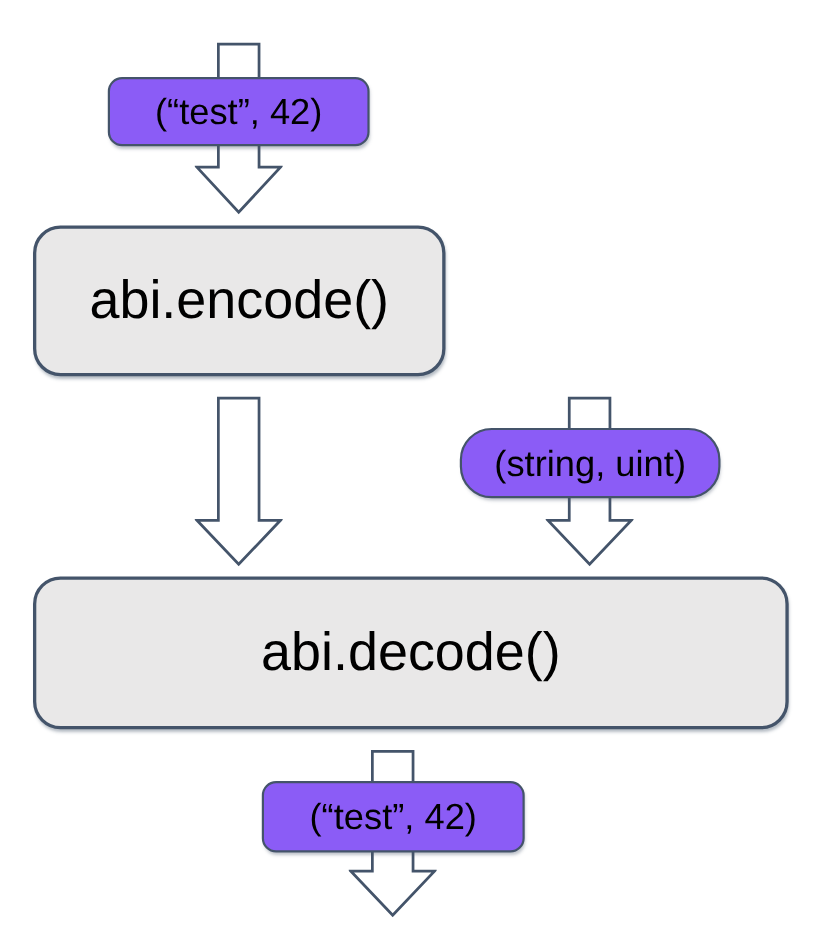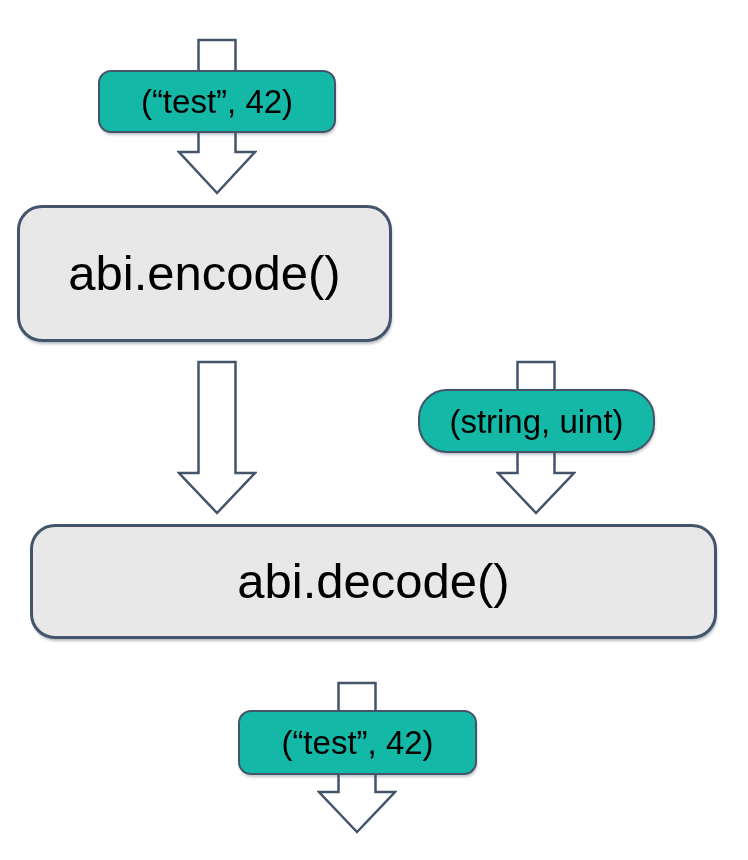--- a/index.html
+++ b/index.html
@@ -18,21 +18,21 @@
   }
   .abs { position: absolute; }
 
   
   .flow-arrow { z-index: 1; }
 
   
   .label-pill {
     z-index: 2;
     box-sizing: border-box;
-    background: #14b8a6;
+    background: #8b5cf6;
     border: 2.5px solid #44546A;
     border-radius: 13px;
     display: flex;
     align-items: center;
     justify-content: center;
     font-size: 33px;
     line-height: 1;
     white-space: nowrap;
     box-shadow: 1px 3px 3px -1px rgba(68,84,106,0.35);
   }
@@ -66,38 +66,38 @@
 <div class="canvas">
 
   <svg class="abs flow-arrow" style="left:177px; top:38px;" width="80" height="158" viewBox="0 0 80 158">
     <path class="arrow-shape" d="M21.5 2 H58.5 V114 H78 L40 155 L2 114 H21.5 Z"></path>
   </svg>
 
   <div class="abs label-pill" style="left:98px; top:70px; width:238px; height:63px;">
     <span>(“test”, 42)</span>
   </div>
 
-  <div class="abs process-node" style="left:17px; top:205px; width:375px; height:137px;">
+  <div class="abs process-node" style="left:30px; top:205px; width:375px; height:137px;">
     <span>abi.encode()</span>
   </div>
 
   <svg class="abs flow-arrow" style="left:177px; top:360px;" width="80" height="155" viewBox="0 0 80 155">
     <path class="arrow-shape" d="M21.5 2 H58.5 V113 H78 L40 153 L2 113 H21.5 Z"></path>
   </svg>
 
 
   <svg class="abs flow-arrow" style="left:496px; top:360px;" width="80" height="155" viewBox="0 0 80 155">
     <path class="arrow-shape" d="M21.5 2 H58.5 V113 H78 L40 153 L2 113 H21.5 Z"></path>
   </svg>
 
   <div class="abs label-pill" style="left:418px; top:389px; width:237px; height:64px;border-radius:29px;">
     <span>(string, uint)</span>
   </div>
 
-  <div class="abs process-node" style="left:30px; top:524px; width:687px; height:115px;">
+  <div class="abs process-node" style="left:30px; top:524px; width:687px; height:139px;">
     <span>abi.decode()</span>
   </div>
 
   <svg class="abs flow-arrow" style="left:317px; top:681px;" width="80" height="153" viewBox="0 0 80 153">
     <path class="arrow-shape" d="M21.5 2 H58.5 V111 H78 L40 151 L2 111 H21.5 Z"></path>
   </svg>
 
   <div class="abs label-pill" style="left:238px; top:710px; width:239px; height:65px;">
     <span>(“test”, 42)</span>
   </div>

